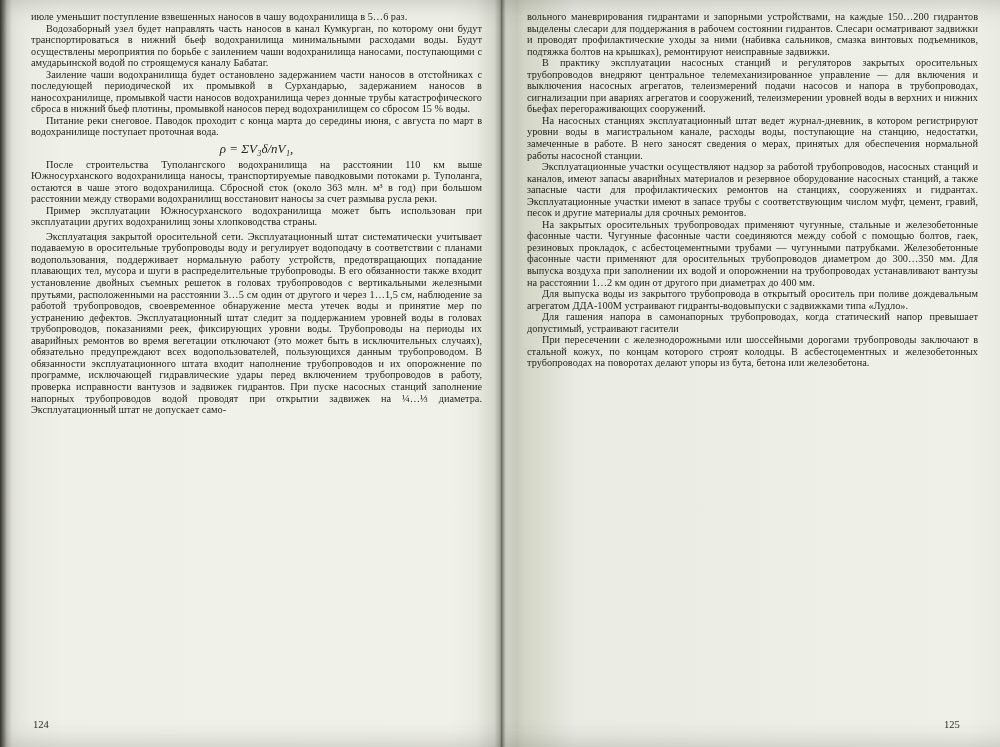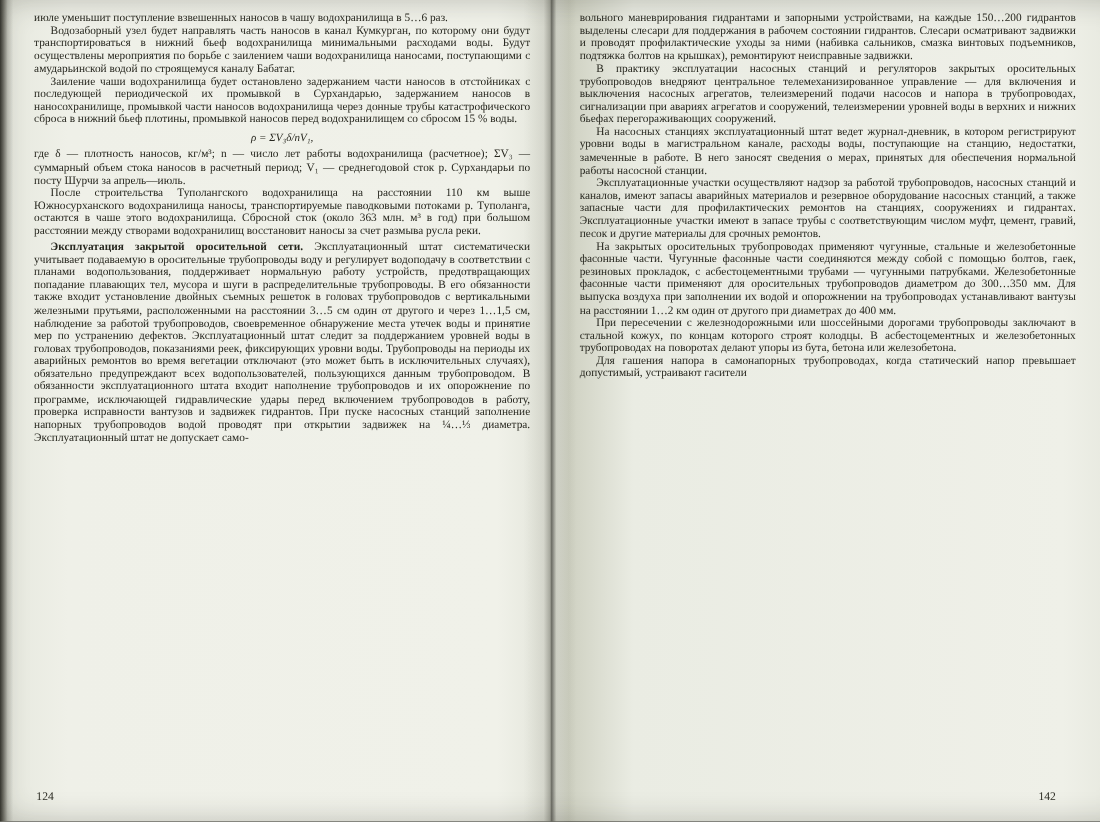--- a/index.html
+++ b/index.html
@@ -23,51 +23,53 @@
       rgba(52,52,42,.35) 50%, rgba(30,30,24,.6) 53%,
       rgba(70,70,58,.14) 62%, rgba(70,70,58,0) 100%);
   }
   .vignette{position:absolute;inset:0;pointer-events:none;box-shadow:inset 0 0 26px rgba(52,52,40,.28);}
   .page{position:absolute;top:11px;width:451px;font-size:10.3px;line-height:11.55px;}
   .page-left{left:31px;}
   .page-right{left:527px;}
   .page p{margin:0;text-align:justify;}
   .indent{text-indent:15px;}
   .heading-para{margin-top:3px !important;}
-  .formula{text-align:center;margin:5px 0 4px;font-style:italic;font-size:10px;font-family:Liberation Serif, serif;}
-  .run-head{font-weight:bold;}
+  .formula{text-align:center;margin:5px 0 4px;font-style:italic;font-size:13px;font-family:Liberation Serif, serif;}
+  .run-head{font-weight:normal;}
   .pagenum{position:absolute;top:719px;font-size:10.6px;color:#2c2c24;text-align:center;}
   .pagenum-left{left:33px;}
   .pagenum-right{left:944px;}
 </style>
 </head>
 <body>
 
 <div class="spread">
   <div class="edge edge-left"></div>
   <div class="edge edge-right"></div>
   <div class="gutter"></div>
   <div class="vignette"></div>
 
   <div class="page page-left">
     <p>июле уменьшит поступление взвешенных наносов в чашу водохранилища в 5…6 раз.</p>
     <p class="indent">Водозаборный узел будет направлять часть наносов в канал Кумкурган, по которому они будут транспортироваться в нижний бьеф водохранилища минимальными расходами воды. Будут осуществлены мероприятия по борьбе с заилением чаши водохранилища наносами, поступающими с амударьинской водой по строящемуся каналу Бабатаг.</p>
     <p class="indent">Заиление чаши водохранилища будет остановлено задержанием части наносов в отстойниках с последующей периодической их промывкой в Сурхандарью, задержанием наносов в наносохранилище, промывкой части наносов водохранилища через донные трубы катастрофического сброса в нижний бьеф плотины, промывкой наносов перед водохранилищем со сбросом 15 % воды.</p>
+    <p class="indent">Питание реки снеговое. Паводок проходит с конца марта до середины июня, с августа по март в водохранилище поступает проточная вода.</p>
     <div class="formula">ρ = ΣV₃δ/nV₁,</div>
-    <p>где δ — плотность наносов, кг/м³; n — число лет работы водохранилища (расчетное); ΣV₃ — суммарный объем стока наносов в расчетный период; V₁ — среднегодовой сток р. Сурхандарьи по посту Шурчи за апрель—июль.</p>
     <p class="indent">После строительства Туполангского водохранилища на расстоянии 110 км выше Южносурханского водохранилища наносы, транспортируемые паводковыми потоками р. Туполанга, остаются в чаше этого водохранилища. Сбросной сток (около 363 млн. м³ в год) при большом расстоянии между створами водохранилищ восстановит наносы за счет размыва русла реки.</p>
+    <p class="indent">Пример эксплуатации Южносурханского водохранилища может быть использован при эксплуатации других водохранилищ зоны хлопководства страны.</p>
     <p class="indent heading-para"><span class="run-head">Эксплуатация закрытой оросительной сети.</span>
       <span>Эксплуатационный штат систематически учитывает подаваемую в оросительные трубопроводы воду и регулирует водоподачу в соответствии с планами водопользования, поддерживает нормальную работу устройств, предотвращающих попадание плавающих тел, мусора и шуги в распределительные трубопроводы. В его обязанности также входит установление двойных съемных решеток в головах трубопроводов с вертикальными железными прутьями, расположенными на расстоянии 3…5 см один от другого и через 1…1,5 см, наблюдение за работой трубопроводов, своевременное обнаружение места утечек воды и принятие мер по устранению дефектов. Эксплуатационный штат следит за поддержанием уровней воды в головах трубопроводов, показаниями реек, фиксирующих уровни воды. Трубопроводы на периоды их аварийных ремонтов во время вегетации отключают (это может быть в исключительных случаях), обязательно предупреждают всех водопользователей, пользующихся данным трубопроводом. В обязанности эксплуатационного штата входит наполнение трубопроводов и их опорожнение по программе, исключающей гидравлические удары перед включением трубопроводов в работу, проверка исправности вантузов и задвижек гидрантов. При пуске насосных станций заполнение напорных трубопроводов водой проводят при открытии задвижек на ¼…⅓ диаметра. Эксплуатационный штат не допускает само-</span></p>
   </div>
 
   <div class="page page-right">
     <p>вольного маневрирования гидрантами и запорными устройствами, на каждые 150…200 гидрантов выделены слесари для поддержания в рабочем состоянии гидрантов. Слесари осматривают задвижки и проводят профилактические уходы за ними (набивка сальников, смазка винтовых подъемников, подтяжка болтов на крышках), ремонтируют неисправные задвижки.</p>
     <p class="indent">В практику эксплуатации насосных станций и регуляторов закрытых оросительных трубопроводов внедряют центральное телемеханизированное управление — для включения и выключения насосных агрегатов, телеизмерений подачи насосов и напора в трубопроводах, сигнализации при авариях агрегатов и сооружений, телеизмерении уровней воды в верхних и нижних бьефах перегораживающих сооружений.</p>
     <p class="indent">На насосных станциях эксплуатационный штат ведет журнал-дневник, в котором регистрируют уровни воды в магистральном канале, расходы воды, поступающие на станцию, недостатки, замеченные в работе. В него заносят сведения о мерах, принятых для обеспечения нормальной работы насосной станции.</p>
     <p class="indent">Эксплуатационные участки осуществляют надзор за работой трубопроводов, насосных станций и каналов, имеют запасы аварийных материалов и резервное оборудование насосных станций, а также запасные части для профилактических ремонтов на станциях, сооружениях и гидрантах. Эксплуатационные участки имеют в запасе трубы с соответствующим числом муфт, цемент, гравий, песок и другие материалы для срочных ремонтов.</p>
     <p class="indent">На закрытых оросительных трубопроводах применяют чугунные, стальные и железобетонные фасонные части. Чугунные фасонные части соединяются между собой с помощью болтов, гаек, резиновых прокладок, с асбестоцементными трубами — чугунными патрубками. Железобетонные фасонные части применяют для оросительных трубопроводов диаметром до 300…350 мм. Для выпуска воздуха при заполнении их водой и опорожнении на трубопроводах устанавливают вантузы на расстоянии 1…2 км один от другого при диаметрах до 400 мм.</p>
+    <p class="indent">Для выпуска воды из закрытого трубопровода в открытый ороситель при поливе дождевальным агрегатом ДДА-100М устраивают гидранты-водовыпуски с задвижками типа «Лудло».</p>
+    <p class="indent">Для гашения напора в самонапорных трубопроводах, когда статический напор превышает допустимый, устраивают гасители</p>
     <p class="indent">При пересечении с железнодорожными или шоссейными дорогами трубопроводы заключают в стальной кожух, по концам которого строят колодцы. В асбестоцементных и железобетонных трубопроводах на поворотах делают упоры из бута, бетона или железобетона.</p>
-    <p class="indent">Для гашения напора в самонапорных трубопроводах, когда статический напор превышает допустимый, устраивают гасители</p>
   </div>
 
   <div class="pagenum pagenum-left">124</div>
-  <div class="pagenum pagenum-right">142</div>
+  <div class="pagenum pagenum-right">125</div>
 </div>
 
 </body></html>

